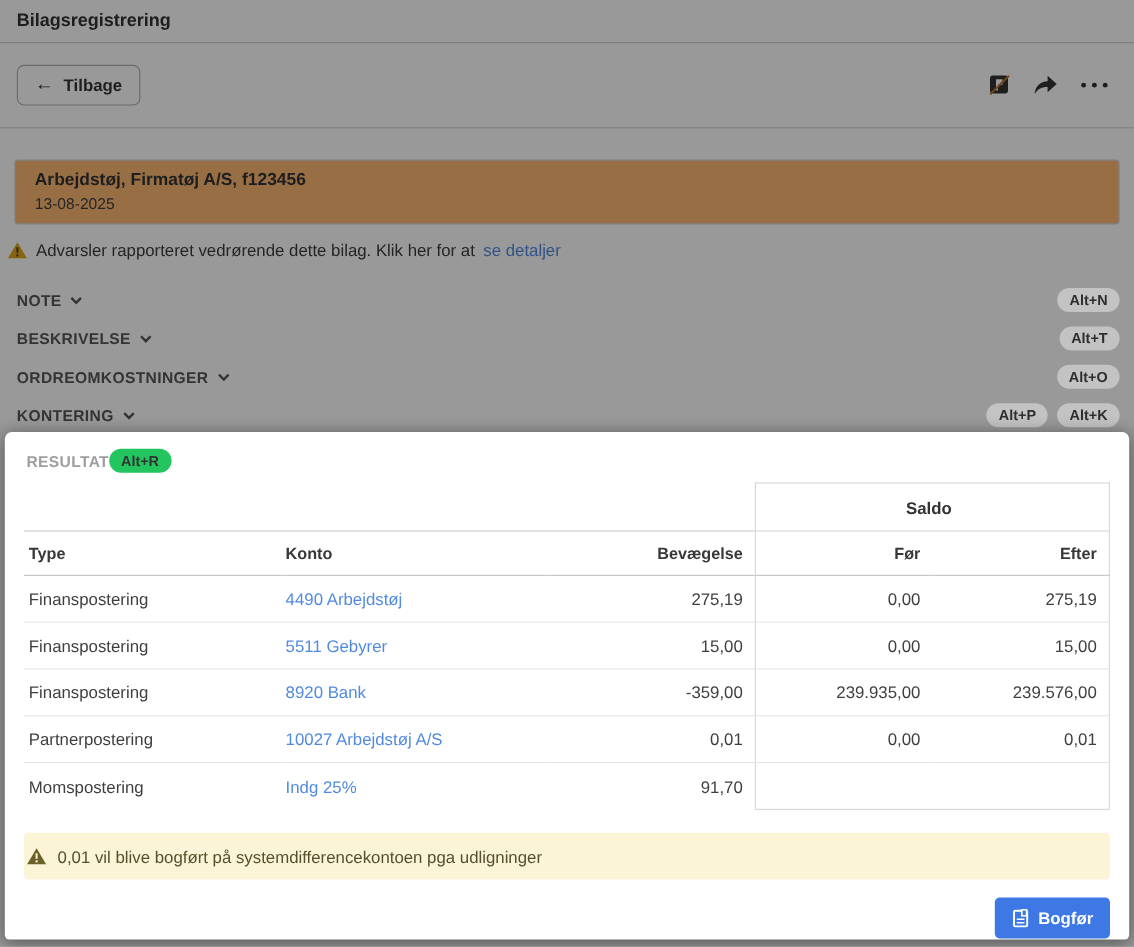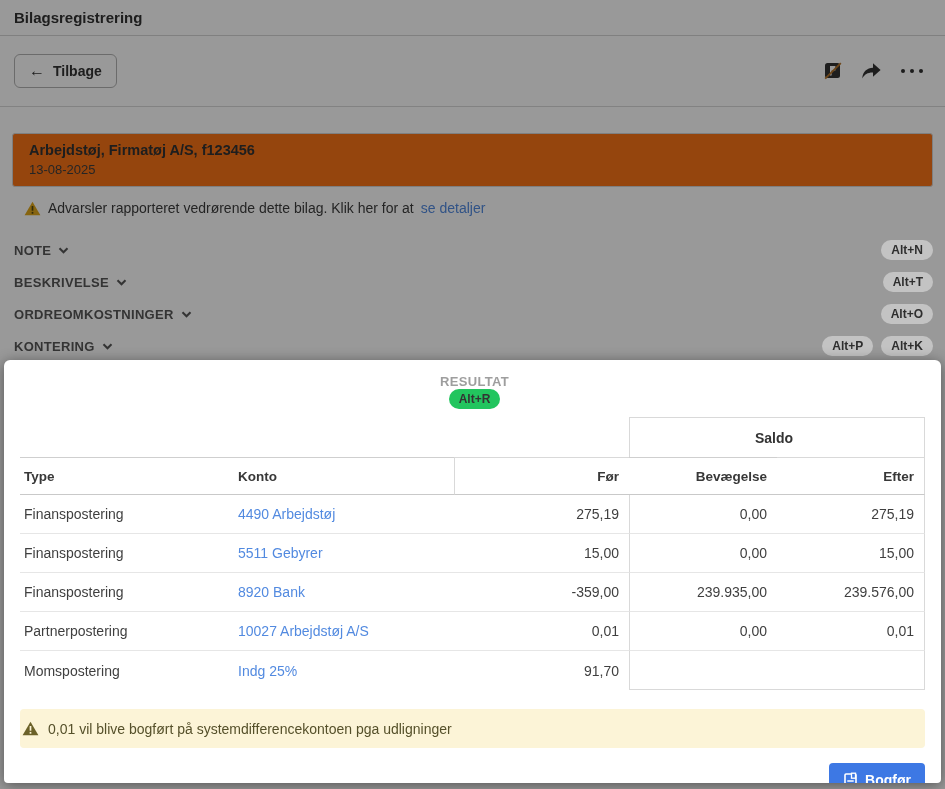--- a/index.html
+++ b/index.html
@@ -27,29 +27,29 @@
     height:34px; padding:0 14px; background:transparent;
     border:1px solid #b3b3b3; border-radius:6px;
     font-size:14px; font-weight:bold; color:#333; cursor:pointer;
     font-family:inherit;
   }
   .btn-back .arrow { font-size:16px; line-height:1; }
   .tool-icons { display:flex; align-items:center; gap:13px; padding-right:4px; }
   .icon-btn { background:none; border:none; cursor:pointer; padding:2px; display:flex; align-items:center; }
 
   .doc-box {
-    margin:26px 12px 0; background:#f97316;
+    margin:26px 12px 0; background:#fdba74;
     border:1px solid #d4d4d4; border-radius:3px;
     padding:8px 16px 9px;
   }
   .doc-box .doc-title { font-size:14.5px; font-weight:bold; color:#333; }
   .doc-box .doc-date { font-size:13px; color:#3f3f3f; margin-top:4px; }
 
   .warn-line {
-    margin:13px 0 0; padding:0 24px;
+    margin:13px 0 0; padding:0 6px;
     display:flex; align-items:center; gap:7px;
     font-size:14px; color:#3d3d3d;
   }
   .link { color:#528ae0; text-decoration:none; cursor:pointer; }
 
   .sections { margin-top:18px; }
   .section-row {
     height:32px; display:flex; align-items:center;
     padding:0 12px 0 14px; cursor:pointer;
   }
@@ -73,22 +73,22 @@
   .overlay { position:absolute; inset:0; background:rgba(0,0,0,0.40); z-index:5; }
 
   
   .modal {
     position:absolute; left:4px; right:4px; top:360px; bottom:6px; z-index:10;
     background:#fff; border-radius:6px 6px 4px 4px;
     box-shadow:0 2px 14px rgba(0,0,0,.45);
     padding:12px 12px 0; overflow:hidden;
   }
   .modal-head {
-    display:flex; align-items:center; justify-content:space-between;
-    padding:2px 2px 0 6px; margin-bottom:8px;flex-direction:column;
+    display:flex; align-items:center; 
+    padding:2px 2px 0 6px; margin-bottom:8px;
   }
   .modal-title { font-size:13px; font-weight:bold; color:#9e9e9e; letter-spacing:.3px; }
 
   .rt {
     display:grid; grid-template-columns:214px 220px 1fr 148px 148px;
     margin:0 4px; font-size:14px; color:#3f3f3f;
   }
   .c  { display:flex; align-items:center; min-height:39px; padding:0 10px 0 4px; }
   .gh { min-height:40px; }
   .num { justify-content:flex-end; text-align:right; }
@@ -227,22 +227,22 @@
       <span class="kbd on-modal">Alt+R</span>
     </div>
 
     <div class="rt">
 
       <div class="c gh" style="grid-column:1/4;"></div>
       <div class="c gh saldo-head">Saldo</div>
 
       <div class="c th bt">Type</div>
       <div class="c th bt">Konto</div>
+      <div class="c th bt num">Bevægelse</div>
       <div class="c th bts sl num">Før</div>
-      <div class="c th bt num">Bevægelse</div>
       <div class="c th bts sr num">Efter</div>
 
       <div class="c rb">Finanspostering</div>
       <div class="c rb">
           <a class="link">4490 Arbejdstøj</a>
         </div>
       <div class="c rb num">275,19</div>
       <div class="c rb sl num">0,00</div>
       <div class="c rb sr num">275,19</div>
 

